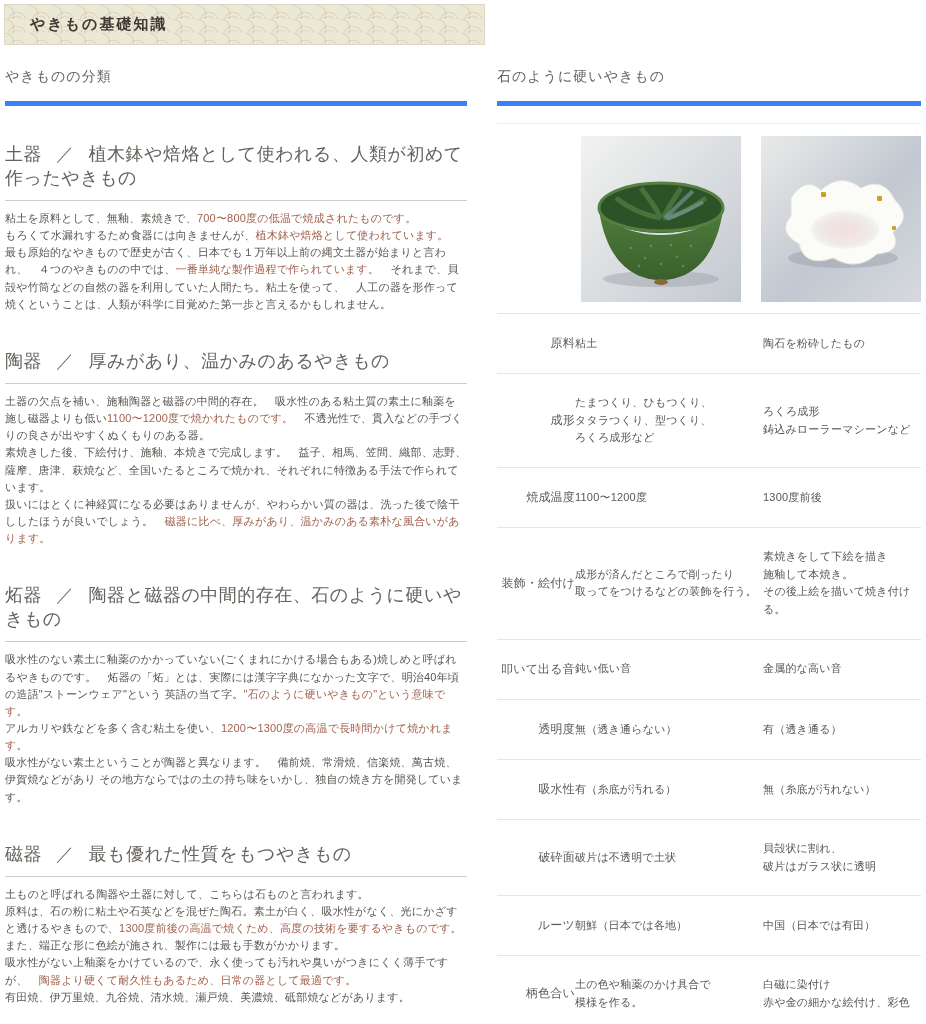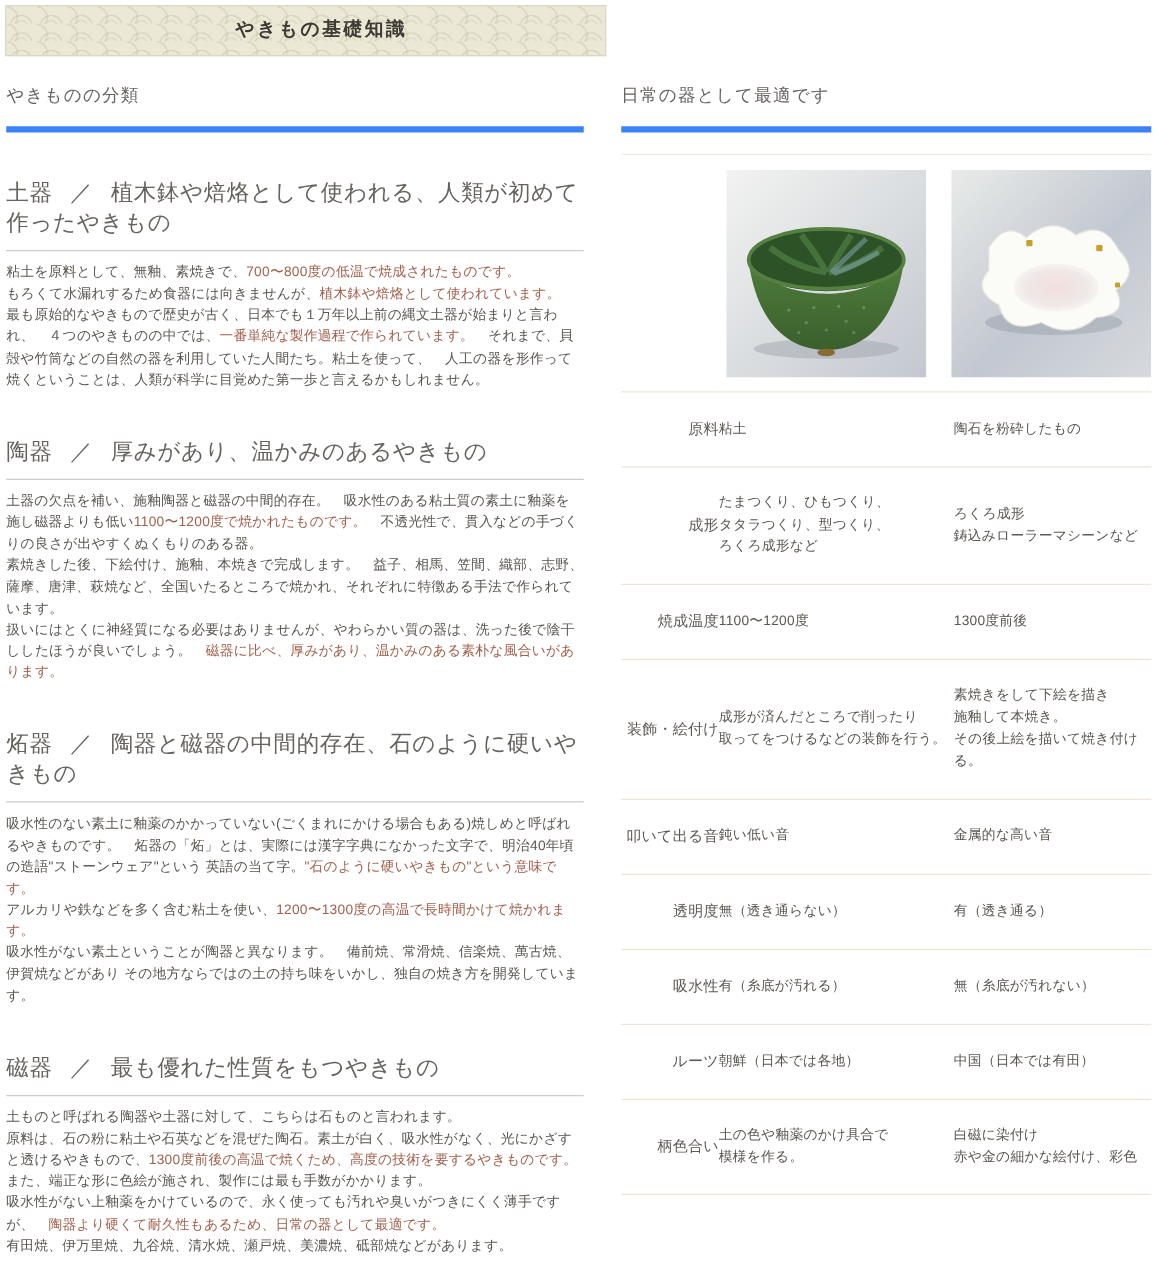--- a/index.html
+++ b/index.html
@@ -16,21 +16,21 @@
       radial-gradient(circle at 12px 16px, rgba(0,0,0,0) 8px, rgba(176,168,136,.30) 8px, rgba(176,168,136,.30) 9px, rgba(0,0,0,0) 9.5px),
       radial-gradient(circle at 12px 16px, rgba(0,0,0,0) 4px, rgba(176,168,136,.22) 4px, rgba(176,168,136,.22) 5px, rgba(0,0,0,0) 5.5px),
       radial-gradient(circle at 0px 9px,  rgba(0,0,0,0) 8px, rgba(176,168,136,.30) 8px, rgba(176,168,136,.30) 9px, rgba(0,0,0,0) 9.5px);
     background-size:24px 14px;
     border:1px solid #ddd7c3;
     box-sizing:border-box;
   }
   .banner-title{
     font-family:"Liberation Serif","DejaVu Serif",serif;
     font-weight:bold;font-size:15px;color:#3d3933;letter-spacing:2px;
-    line-height:39px;padding-left:25px;text-align:center;
+    line-height:39px;padding-left:25px;
   }
   
   .columns{position:absolute;top:62px;left:5px;width:916px;display:flex;}
   .left-col{width:462px;margin-right:30px;flex:none;}
   .right-col{width:424px;flex:none;}
   h2.col-heading{
     font-size:14px;font-weight:normal;color:#666260;margin:6px 0 0 0;
     padding-bottom:15px;border-bottom:5px solid #3b82f6;letter-spacing:1px;
   }
   
@@ -81,21 +81,21 @@
         </div>
         <div class="section">
           <h3 class="sec-title"><span>磁器</span><span class="sep">／</span><span>最も優れた性質をもつやきもの</span></h3>
           <div class="sec-rule"></div>
           <p class="sec-body"><span>土ものと呼ばれる陶器や土器に対して、こちらは石ものと言われます。</span><br><span>原料は、石の粉に粘土や石英などを混ぜた陶石。素土が白く、吸水性がなく、光にかざすと透けるやきもので、</span><span class="em">1300度前後の高温で焼くため、高度の技術を要するやきものです。</span><br><span>また、端正な形に色絵が施され、製作には最も手数がかかります。</span><br><span>吸水性がない上釉薬をかけているので、永く使っても汚れや臭いがつきにくく薄手ですが、　</span><span class="em">陶器より硬くて耐久性もあるため、日常の器として最適です。</span><br><span>有田焼、伊万里焼、九谷焼、清水焼、瀬戸焼、美濃焼、砥部焼などがあります。</span></p>
         </div>
       </div>
   </div>
 
   <div class="right-col">
-    <h2 class="col-heading">日常の器として最適です</h2>
+    <h2 class="col-heading">石のように硬いやきもの</h2>
     <div class="pre-table-line"></div>
 
     <div class="images">
 
       <svg class="photo" viewBox="0 0 160 166" xmlns="http://www.w3.org/2000/svg">
         <defs>
           <linearGradient id="bg1" x1="0" y1="0" x2="1" y2="1">
             <stop offset="0" stop-color="#f2f3f1"></stop>
               <stop offset="1" stop-color="#c3c8d0"></stop>
           </linearGradient>
@@ -189,20 +189,25 @@
             <td class="label">透明度</td>
             <td class="val1">無（透き通らない）</td>
             <td class="val2">有（透き通る）</td>
           </tr>
           <tr>
             <td class="label">吸水性</td>
             <td class="val1">有（糸底が汚れる）</td>
             <td class="val2">無（糸底が汚れない）</td>
           </tr>
           <tr>
+            <td class="label">破砕面</td>
+            <td class="val1">破片は不透明で土状</td>
+            <td class="val2">貝殻状に割れ、<br>破片はガラス状に透明</td>
+          </tr>
+          <tr>
             <td class="label">ルーツ</td>
             <td class="val1">朝鮮（日本では各地）</td>
             <td class="val2">中国（日本では有田）</td>
           </tr>
           <tr>
             <td class="label">柄色合い</td>
             <td class="val1">土の色や釉薬のかけ具合で<br>模様を作る。</td>
             <td class="val2">白磁に染付け<br>赤や金の細かな絵付け、彩色</td>
           </tr>
         </tbody>

